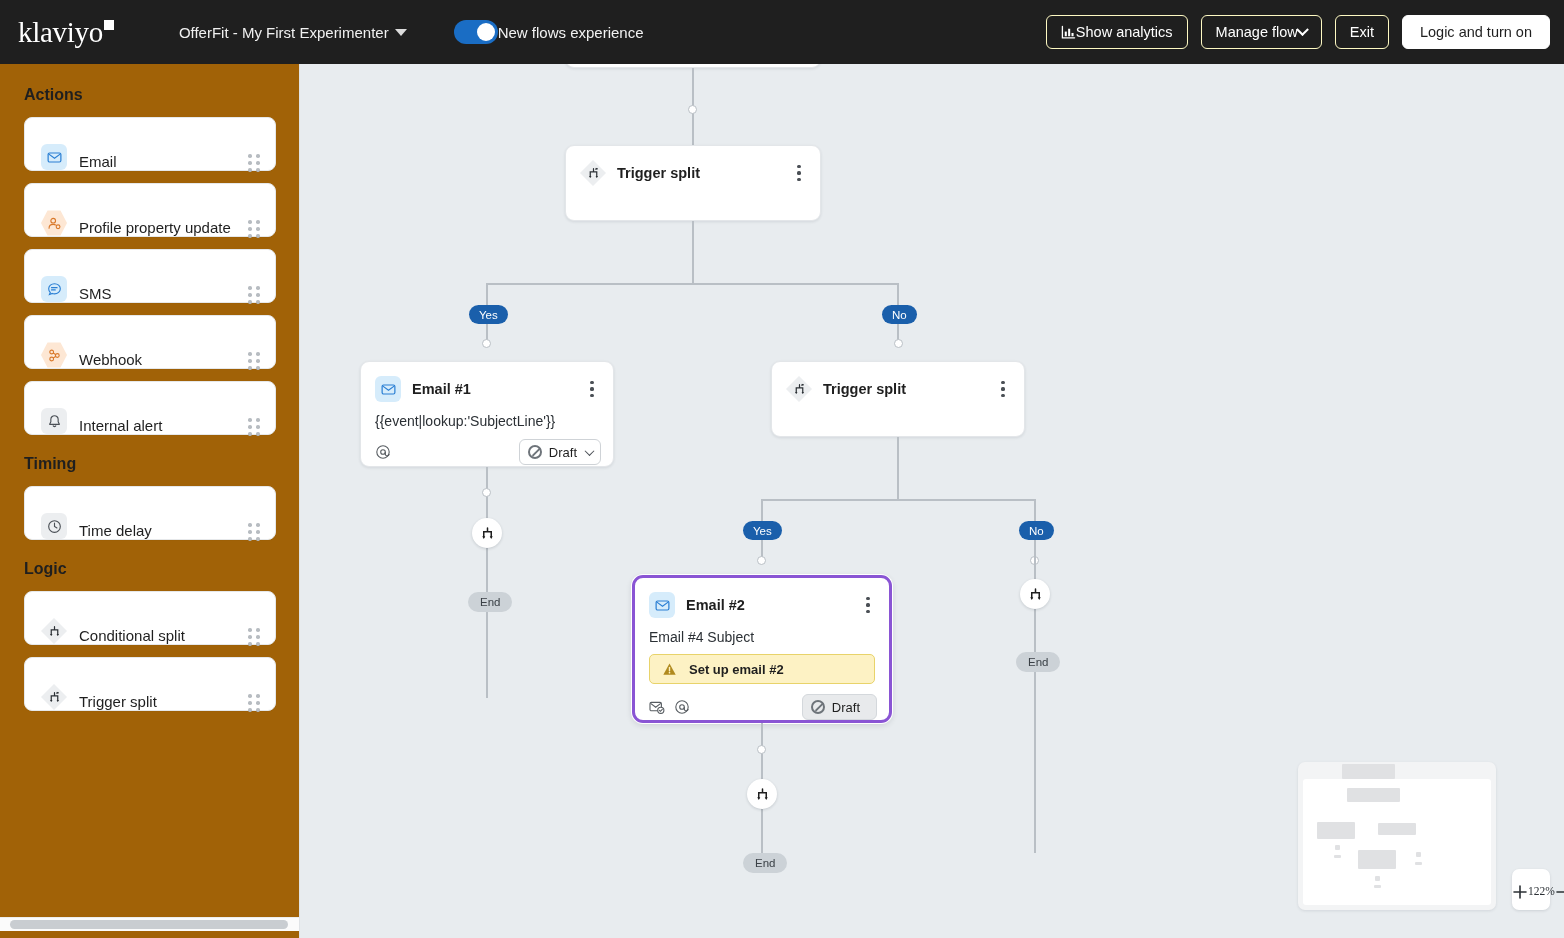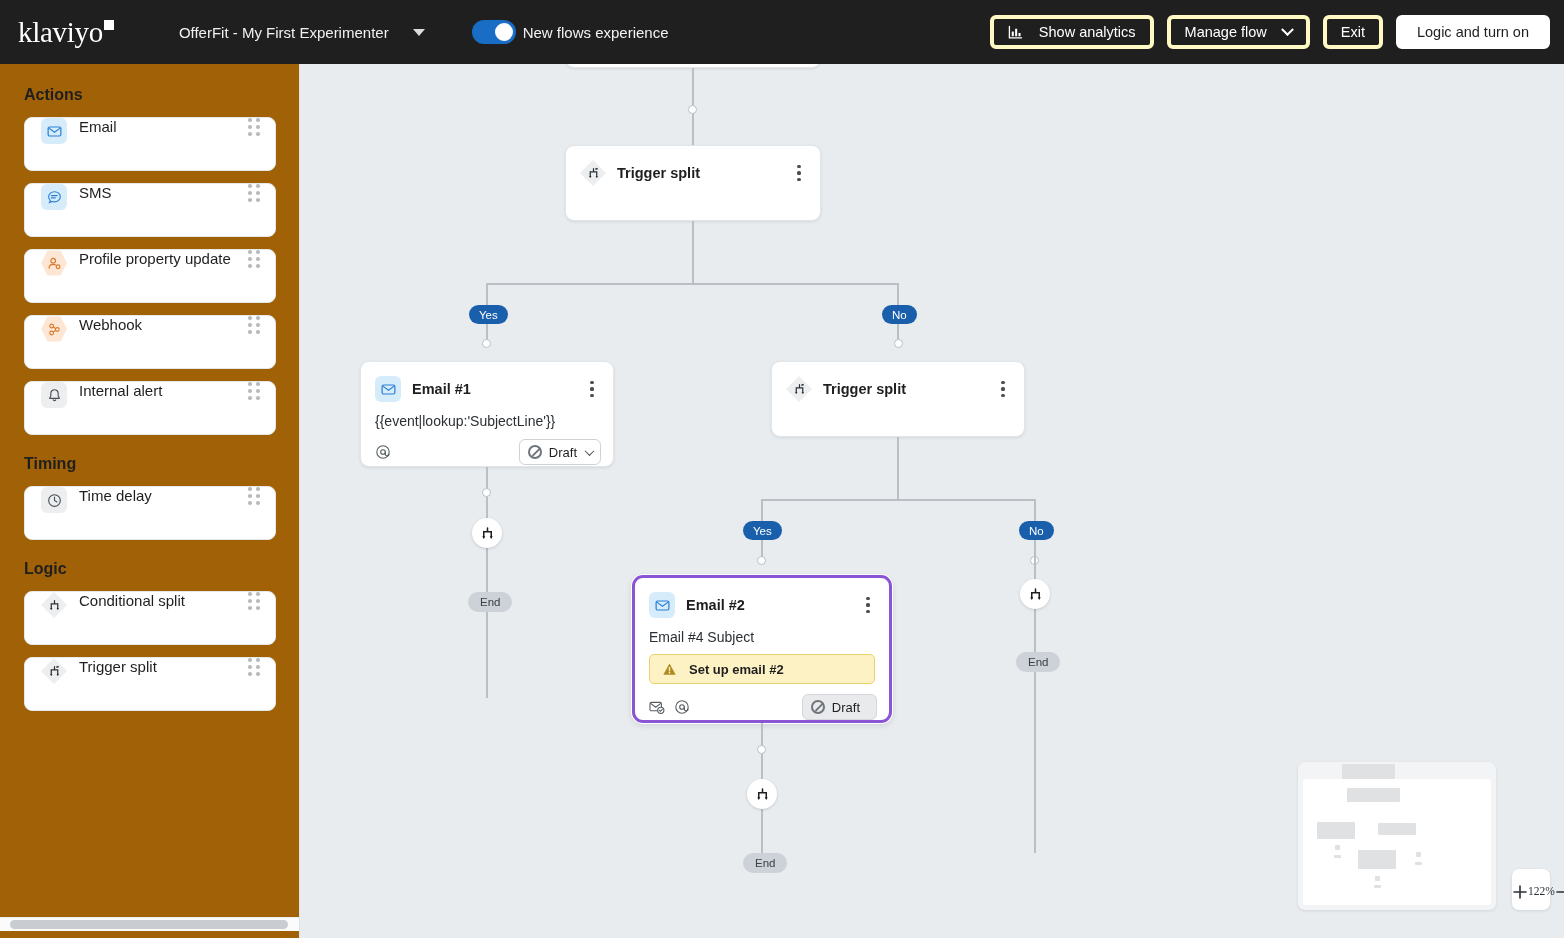--- a/index.html
+++ b/index.html
@@ -19,47 +19,47 @@
     padding: 0 14px; z-index: 40;
   }
   .logo { margin-left: 4px; display: flex; align-items: flex-start; }
   .logo-text {
     color: #ffffff; font-family: "Liberation Serif", serif;
     font-size: 29px; letter-spacing: -0.3px; line-height: 1;
   }
   .logo-sq { width: 10px; height: 10px; background: #fff; margin-left: 1px; margin-top: 2px; }
 
   .flow-select {
-    display: flex; align-items: center; gap: 24px;
+    display: flex; align-items: center; gap: 6px;
     margin-left: 65px; cursor: pointer;
   }
   .flow-name { color: #f0f0f0; font-size: 15px; }
   .caret-dn {
     width: 0; height: 0; border-left: 6px solid transparent;
     border-right: 6px solid transparent; border-top: 7px solid #dcdcdc;
   }
 
-  .exp-toggle { display: flex; align-items: center; gap: 7px; margin-left: 47px; }
+  .exp-toggle { display: flex; align-items: center; gap: 0; margin-left: 47px; }
   .switch {
     width: 44px; height: 24px; border-radius: 12px; background: #1a6dc4;
     position: relative; cursor: pointer; flex: none;
   }
   .switch .knob {
     position: absolute; right: 3px; top: 3px; width: 18px; height: 18px;
     border-radius: 50%; background: #fff;
   }
   .exp-label { color: #f2f2f2; font-size: 15px; }
 
   .topbar-right {
     margin-left: auto; display: flex; align-items: center; gap: 13px;
   }
   .tb-btn {
-    height: 34px; border: 4px solid #fef9c3; border-radius: 6px;
+    height: 34px; border: 1px solid #fef9c3; border-radius: 6px;
     background: transparent; color: #ffffff; font-size: 14.5px;
-    display: flex; align-items: center; gap: 16px; padding: 0 14px;
+    display: flex; align-items: center; gap: 0; padding: 0 14px;
     cursor: pointer; font-family: "Liberation Sans", sans-serif;
     white-space: nowrap;
   }
   .tb-btn.primary {
     background: #ffffff; color: #1f1f1f; border-color: #ffffff;
     padding: 0 17px;
   }
   .chev {
     width: 9px; height: 9px; border-right: 2px solid #ffffff;
     border-bottom: 2px solid #ffffff; transform: rotate(45deg) translate(-2px,-2px);
@@ -73,21 +73,21 @@
   }
   .sb-group-title {
     font-size: 16px; font-weight: bold; color: #1f1f1f;
     padding: 0 0 0 24px; margin-bottom: 13px;
   }
   .sb-group { margin-bottom: 8px; }
   .sb-group.spaced { margin-top: 20px; }
   .sb-item {
     margin: 0 23px 12px 24px; height: 54px;
     border: 1px solid #e6e8ea; border-radius: 8px; background: #fff;
-    display: flex; align-items: flex-start; padding: 0 13px 0 16px;
+    display: flex; align-items: flex-end; padding: 0 13px 0 16px;
     cursor: grab; box-shadow: 0 1px 1px rgba(0,0,0,0.02);
   }
   .sb-icon {
     width: 26px; height: 26px; border-radius: 6px; flex: none;
     display: flex; align-items: center; justify-content: center;
     margin-right: 12px;
   }
   .sb-icon.blue { background: #d6ecfb; }
   .sb-icon.orange { background: #fde7d4; clip-path: polygon(25% 2%,75% 2%,100% 50%,75% 98%,25% 98%,0% 50%); border-radius: 0; }
   .sb-icon.grey { background: #eceef0; }
@@ -291,46 +291,46 @@
             <i></i>
             <i></i>
             <i></i>
             <i></i>
             <i></i>
             <i></i>
           </span>
       </div>
 
       <div class="sb-item">
-        <span class="sb-icon blue">
-          <svg width="15" height="15" viewBox="0 0 16 16">
-              <path d="M8 1.8a6.2 5.4 0 1 1 0 10.8c-.9 0-1.7-.1-2.4-.4L2.6 13.4l.9-2.3A5.2 5.2 0 0 1 1.8 7.2 6.2 5.4 0 0 1 8 1.8z" fill="none" stroke="#2a7fd4" stroke-width="1.2"></path>
-              <path d="M4.8 6h6M4.8 8.4h4" stroke="#2a7fd4" stroke-width="1.2" stroke-linecap="round"></path>
-            </svg>
-        </span>
-        <span class="sb-label">SMS</span>
-        <span class="grip">
-            <i></i>
-            <i></i>
-            <i></i>
-            <i></i>
-            <i></i>
-            <i></i>
-          </span>
-      </div>
-
-      <div class="sb-item">
         <span class="sb-icon orange">
           <svg width="15" height="15" viewBox="0 0 16 16">
               <circle cx="6.6" cy="5" r="2.5" fill="none" stroke="#d9792b" stroke-width="1.2"></circle>
               <path d="M2.2 13c0-2.6 2-4.1 4.4-4.1 1 0 1.9.2 2.6.7" fill="none" stroke="#d9792b" stroke-width="1.2" stroke-linecap="round"></path>
               <circle cx="11.8" cy="11.4" r="2" fill="none" stroke="#d9792b" stroke-width="1.2"></circle>
             </svg>
         </span>
         <span class="sb-label">Profile property update</span>
+        <span class="grip">
+            <i></i>
+            <i></i>
+            <i></i>
+            <i></i>
+            <i></i>
+            <i></i>
+          </span>
+      </div>
+
+      <div class="sb-item">
+        <span class="sb-icon blue">
+          <svg width="15" height="15" viewBox="0 0 16 16">
+              <path d="M8 1.8a6.2 5.4 0 1 1 0 10.8c-.9 0-1.7-.1-2.4-.4L2.6 13.4l.9-2.3A5.2 5.2 0 0 1 1.8 7.2 6.2 5.4 0 0 1 8 1.8z" fill="none" stroke="#2a7fd4" stroke-width="1.2"></path>
+              <path d="M4.8 6h6M4.8 8.4h4" stroke="#2a7fd4" stroke-width="1.2" stroke-linecap="round"></path>
+            </svg>
+        </span>
+        <span class="sb-label">SMS</span>
         <span class="grip">
             <i></i>
             <i></i>
             <i></i>
             <i></i>
             <i></i>
             <i></i>
           </span>
       </div>
 

